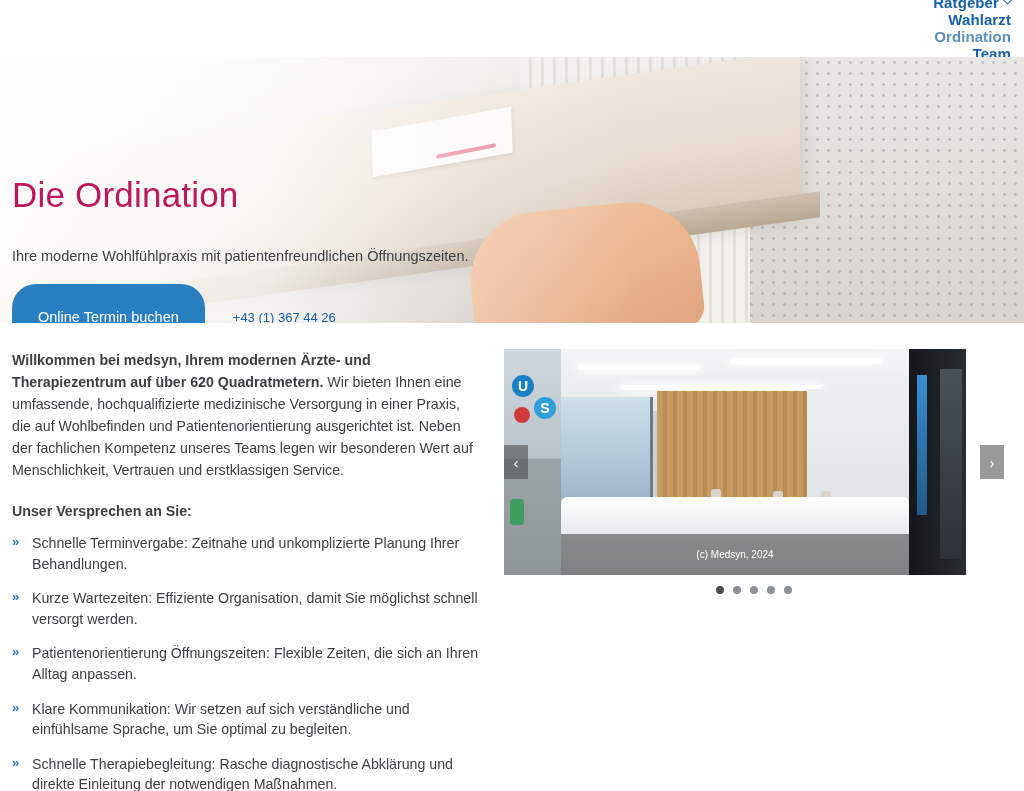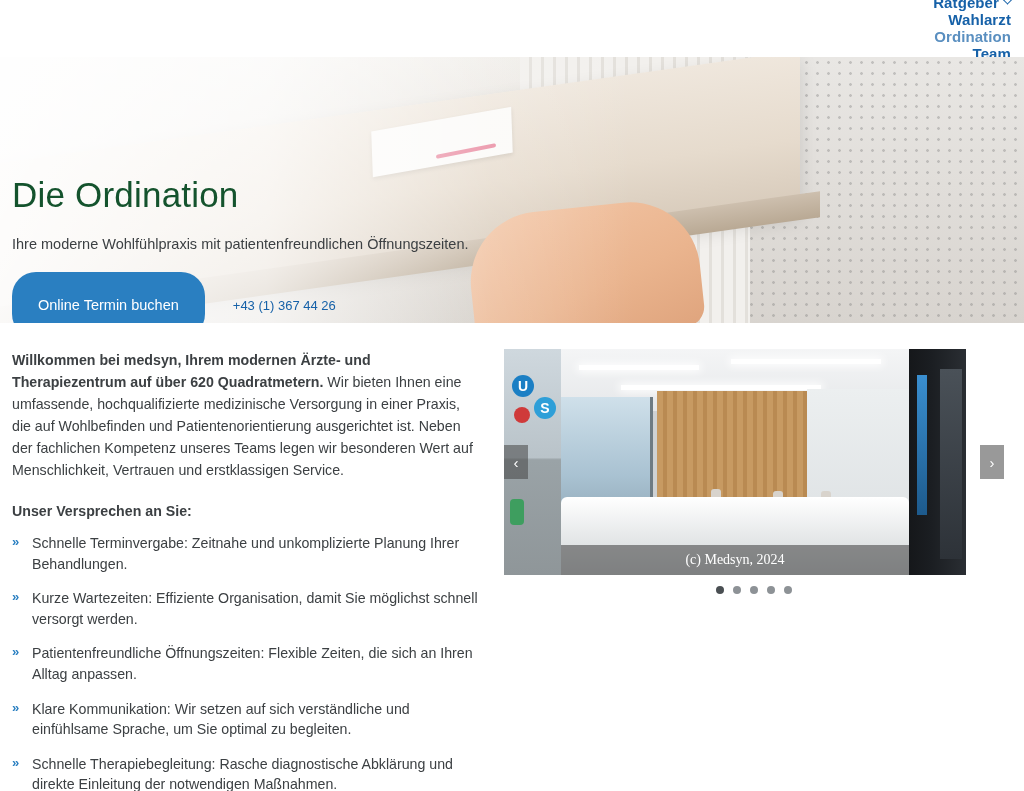--- a/index.html
+++ b/index.html
@@ -124,23 +124,23 @@
     inset: 0;
     background: linear-gradient(90deg, rgba(255,255,255,0.92) 0%, rgba(255,255,255,0.72) 26%, rgba(255,255,255,0.18) 48%, rgba(255,255,255,0) 62%);
   }
   .hero-content {
     position: absolute;
     left: 12px; top: 118px;
     z-index: 5;
   }
   .hero-title {
     font-size: 35px;
-    color: #14532d;
+    color: #be185d;
     font-weight: normal;
-    margin: 0 0 21px 0;
+    margin: 0 0 33px 0;
     letter-spacing: 0.2px;
   }
   .hero-sub {
     font-size: 14.5px;
     color: #3c4043;
     margin: 0 0 20px 0;
   }
   .hero-actions {
     display: flex;
     align-items: center;
@@ -304,28 +304,27 @@
   }
   .plant {
     position: absolute;
     width: 10px; height: 14px;
     background: #d8d3cc;
     border-radius: 3px;
   }
   .caption {
     position: absolute;
     left: 0; right: 0; bottom: 0;
-    height: 30px;
+    height: 41px;
     background: rgba(60,60,60,0.55);
     color: #ffffff;
-    font-size: 14px;
+    font-size: 10px;
     display: flex;
     align-items: center;
     justify-content: center;
-    font-family: Liberation Serif, serif;
   }
   
   .corridor {
     position: absolute; inset: 0;
     background: linear-gradient(90deg, #15171a 0%, #1b1e22 40%, #2a2e33 100%);
   }
   .corridor-blue {
     position: absolute;
     left: 8px; top: 26px;
     width: 10px; height: 140px;
@@ -429,21 +428,21 @@
       <li>
         <span class="chev">»</span>
         <b>Schnelle Terminvergabe:</b><span> Zeitnahe und unkomplizierte Planung Ihrer Behandlungen.</span>
       </li>
       <li>
         <span class="chev">»</span>
         <b>Kurze Wartezeiten:</b><span> Effiziente Organisation, damit Sie möglichst schnell versorgt werden.</span>
       </li>
       <li>
         <span class="chev">»</span>
-        <b>Patientenfreundliche Öffnungszeiten:</b><span> Flexible Zeiten, die sich an Ihren Alltag anpassen.</span>
+        <b>Patientenorientierung Öffnungszeiten:</b><span> Flexible Zeiten, die sich an Ihren Alltag anpassen.</span>
       </li>
       <li>
         <span class="chev">»</span>
         <b>Klare Kommunikation:</b><span> Wir setzen auf sich verständliche und einfühlsame Sprache, um Sie optimal zu begleiten.</span>
       </li>
       <li>
         <span class="chev">»</span>
         <b>Schnelle Therapiebegleitung:</b><span> Rasche diagnostische Abklärung und direkte Einleitung der notwendigen Maßnahmen.</span>
       </li>
     </ul>

